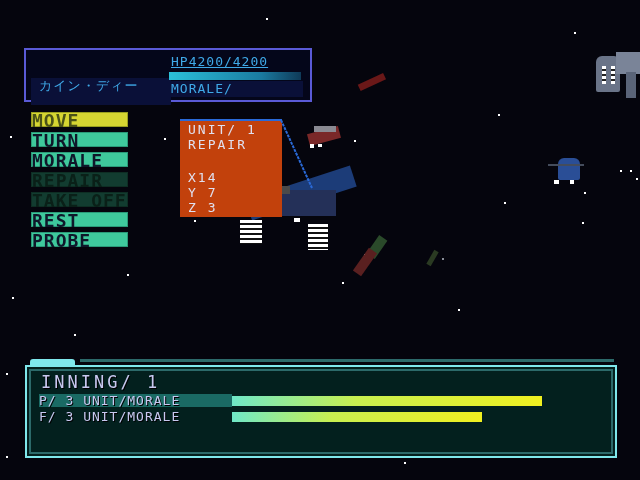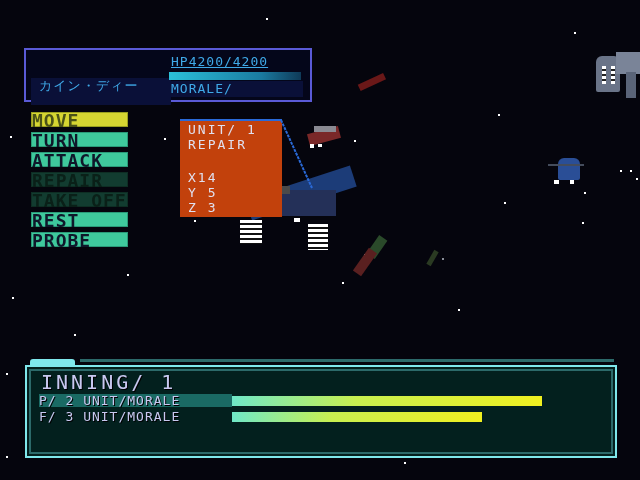--- a/index.html
+++ b/index.html
@@ -50,21 +50,21 @@
     left:25px; top:365px; width:588px; height:89px;
     background:#03201e;
     border:2px solid #7fe8ec;
     box-shadow: inset 0 0 0 2px #03201e, inset 0 0 0 4px #2c6a6a;
   }
   #bottom-tab {
     left:30px; top:359px; width:45px; height:6px; background:#7fe8ec;
     border-radius:3px 3px 0 0;
   }
   #bottom-topline { left:80px; top:359px; width:534px; height:3px; background:#2c6a6a; }
-  #inning { position:absolute; left:14px; top:6px; color:#c8c8f0; font-size:20px; line-height:18px; letter-spacing:3px; text-shadow:1px 1px 0 #000; }
+  #inning { position:absolute; left:14px; top:6px; color:#c8c8f0; font-size:17px; line-height:18px; letter-spacing:3px; text-shadow:1px 1px 0 #000; }
   .row { position:absolute; left:12px; height:13px; width:572px; }
   .row .label { position:absolute; left:0; top:0; height:13px; color:#c8c8f0; font-size:13px; line-height:13px; letter-spacing:1px; text-shadow:1px 1px 0 #000; white-space:pre; }
   .row.highlight .label { background:#1a6a64; width:193px; }
   .row .bar { position:absolute; top:2px; height:10px; left:193px; background:linear-gradient(to right,#6fe8c8,#c8f050 40%,#f0f020); }
 </style>
 </head>
 <body>
 
 <div>
   <div class="star" style="left:266px;top:18px"></div>
@@ -141,43 +141,43 @@
   <div id="hp-text" class="sp-cell">HP4200/4200</div>
   <div id="hp-bar-bg" class="sp-cell">
     <div id="hp-bar-fill" class="abs" style="width:132px;"></div>
   </div>
   <div id="mode-text" class="sp-cell">MORALE/</div>
 </div>
 
 <div>
   <div class="menu-btn active" style="top:112px">MOVE</div>
   <div class="menu-btn enabled" style="top:132px">TURN</div>
-  <div class="menu-btn enabled" style="top:152px">ATTACK</div>
+  <div class="menu-btn enabled" style="top:152px">MORALE</div>
   <div class="menu-btn disabled" style="top:172px">REPAIR</div>
   <div class="menu-btn disabled" style="top:192px">TAKE OFF</div>
   <div class="menu-btn enabled" style="top:212px">REST</div>
   <div class="menu-btn enabled" style="top:232px">PROBE</div>
 </div>
 
 <div id="unit-info" class="abs">
   <div class="ui-line" style="top:2px">UNIT/ 1</div>
   <div class="ui-line" style="top:17px">REPAIR</div>
   <div class="ui-line" style="top:50px">X14</div>
-  <div class="ui-line" style="top:65px">Y 5</div>
+  <div class="ui-line" style="top:65px">Y 7</div>
   <div class="ui-line" style="top:80px">Z 3</div>
 </div>
 <svg class="abs" style="left:278px;top:118px;" width="40" height="74">
   <line x1="3" y1="2" x2="34" y2="70" stroke="#2a6ad8" stroke-width="2" stroke-dasharray="3,1"></line>
 </svg>
 
 <div id="bottom-tab" class="abs"></div>
 <div id="bottom-topline" class="abs"></div>
 <div id="bottom-panel" class="abs">
   <div id="inning">INNING/ 1</div>
   <div class="row highlight" style="top:27px">
-    <span class="label">P/ 2 UNIT/MORALE</span>
+    <span class="label">P/ 3 UNIT/MORALE</span>
     <div class="bar" style="width:310px"></div>
   </div>
   <div class="row" style="top:43px">
     <span class="label">F/ 3 UNIT/MORALE</span>
     <div class="bar" style="width:250px"></div>
   </div>
 </div>
 
 </body></html>

